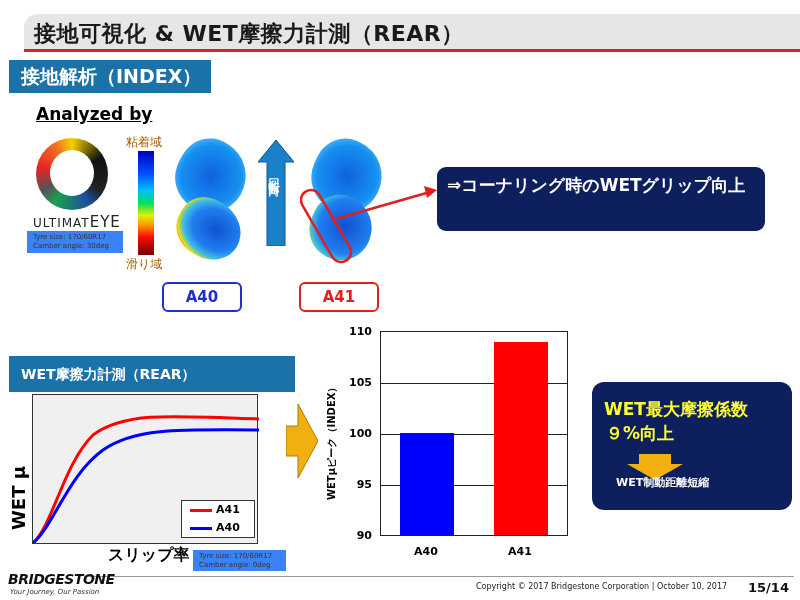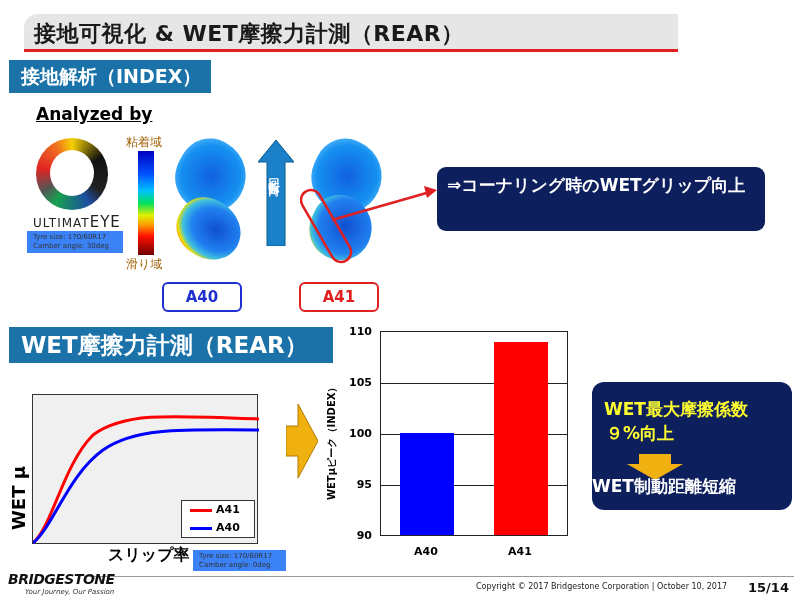--- a/index.html
+++ b/index.html
@@ -1,21 +1,21 @@
 <!DOCTYPE html>
 <html><head>
 <meta charset="utf-8">
 <style>
   * { margin:0; padding:0; box-sizing:border-box; }
   body { width:800px; height:600px; background:#fff; position:relative; overflow:hidden; font-family:"DejaVu Sans", sans-serif; color:#000; }
-  .title-bar { position:absolute; left:24px; top:14px; width:654px; height:38px; background:#e6e6e6; border-top-left-radius:14px; border-bottom:3px solid #e02020;padding-left:32px; }
+  .title-bar { position:absolute; left:24px; top:14px; width:776px; height:38px; background:#e6e6e6; border-top-left-radius:14px; border-bottom:3px solid #e02020;padding-left:32px; }
   .title-bar span { position:absolute; left:10px; top:5px; font-size:22px; font-weight:bold; color:#1a1a1a; letter-spacing:0.5px; }
   .sec-head { position:absolute; background:#1a72a9; color:#fff; font-weight:bold; font-size:19px; padding-left:12px; line-height:32px; }
   .sec1 { left:9px; top:60px; width:202px; height:33px; }
-  .sec2 { left:9px; top:327px; width:324px; height:36px; line-height:36px; font-size:23px; }
+  .sec2 { left:9px; top:356px; width:286px; height:36px; line-height:36px; font-size:14px; }
   .analyzed { position:absolute; left:36px; top:104px; font-size:17px; font-weight:bold; text-decoration:underline; }
   .logo-ring { position:absolute; left:36px; top:138px; width:72px; height:72px; border-radius:50%;
     background:conic-gradient(#f5d000 0deg, #111 60deg, #222 120deg, #1c4fa0 150deg, #18a050 210deg, #555 240deg, #e02424 280deg, #f07020 330deg, #f5d000 360deg); }
   .logo-ring::after { content:""; position:absolute; left:14px; top:12px; width:44px; height:46px; border-radius:50%; background:#fff; }
   .logo-text { position:absolute; left:33px; top:213px; font-size:12px; letter-spacing:1px; color:#222; }
   .logo-text b { font-size:15px; font-weight:normal; }
   .tyre-box { position:absolute; background:#3b82f6; font-size:7px; color:#333; padding:2px 6px; line-height:9px; }
   .tb1 { left:27px; top:231px; width:96px; height:22px; }
   .tb2 { left:193px; top:550px; width:93px; height:21px; }
   .cb-label { position:absolute; font-size:12px; color:#a16207; }
@@ -39,25 +39,25 @@
   .big-arrow { position:absolute; left:286px; top:404px; width:32px; height:74px; }
   .bar-chart { position:absolute; left:380px; top:331px; width:188px; height:205px; border:1px solid #222; background:#fff; }
   .grid { position:absolute; left:0; width:100%; height:1px; background:#222; }
   .bar { position:absolute; bottom:0; width:54px; }
   .ytick { position:absolute; left:340px; width:32px; text-align:right; font-size:11px; font-weight:bold; }
   .xtick { position:absolute; top:545px; font-size:11px; font-weight:bold; width:60px; text-align:center; }
   .ylab-idx { position:absolute; left:325px; top:500px; font-size:10px; font-weight:bold; transform:rotate(-90deg); transform-origin:left top; white-space:nowrap; }
   .callout2 { position:absolute; left:592px; top:382px; width:200px; height:128px; background:#0d1f5c; border-radius:12px; }
   .callout2 .l1 { position:absolute; left:12px; top:16px; color:#ffff30; font-size:17px; font-weight:bold; }
   .callout2 .l2 { position:absolute; left:14px; top:40px; color:#ffff30; font-size:17px; font-weight:bold; }
-  .callout2 .l3 { position:absolute; left:0; top:103px; color:#fff; font-size:17px; font-weight:bold; transform:translateY(-10px); }
+  .callout2 .l3 { position:absolute; left:24px; top:103px; color:#fff; font-size:11px; font-weight:bold; transform:translateY(-10px); }
   .down-arrow { position:absolute; left:35px; top:72px; width:56px; height:26px; }
   .footer-line { position:absolute; left:84px; top:576px; width:710px; height:1px; background:#999; }
   .brand { position:absolute; left:8px; top:571px; font-size:14px; font-weight:bold; font-style:italic; color:#111; letter-spacing:-0.5px; }
-  .brand-sub { position:absolute; left:25px; top:588px; font-size:7px; font-style:italic; color:#333; }
+  .brand-sub { position:absolute; left:10px; top:588px; font-size:7px; font-style:italic; color:#333; }
   .copyright { position:absolute; left:476px; top:582px; font-size:8px; color:#222; }
   .pagenum { position:absolute; left:748px; top:580px; font-size:13px; font-weight:bold; color:#111; }
 </style>
 </head>
 <body>
 
 <div class="title-bar">
   <span>接地可視化 &amp; WET摩擦力計測（REAR）</span>
 </div>
 

